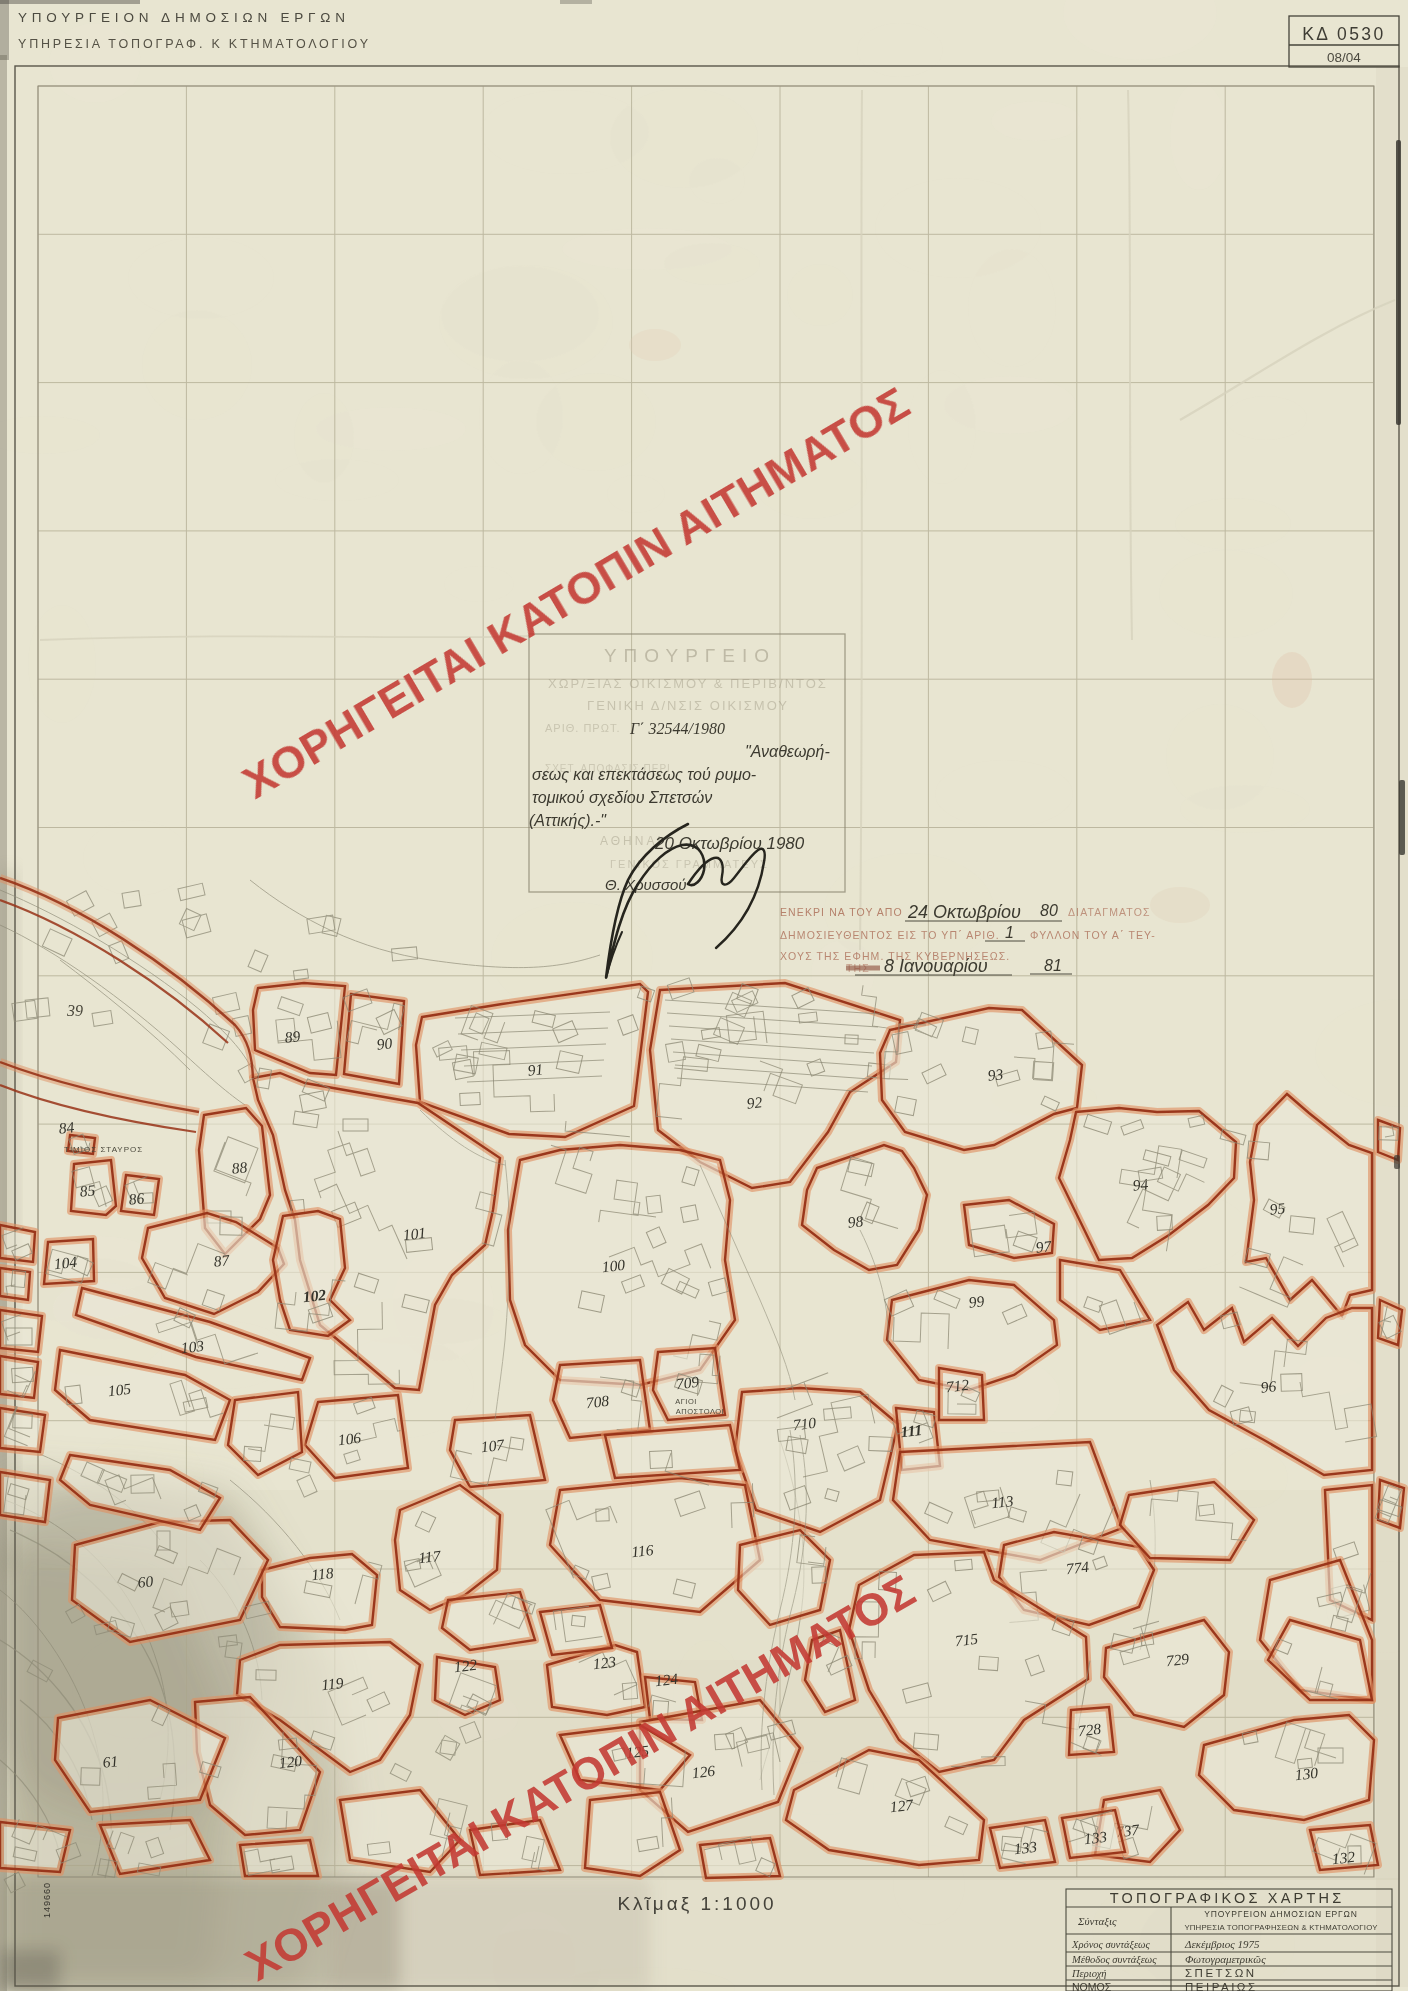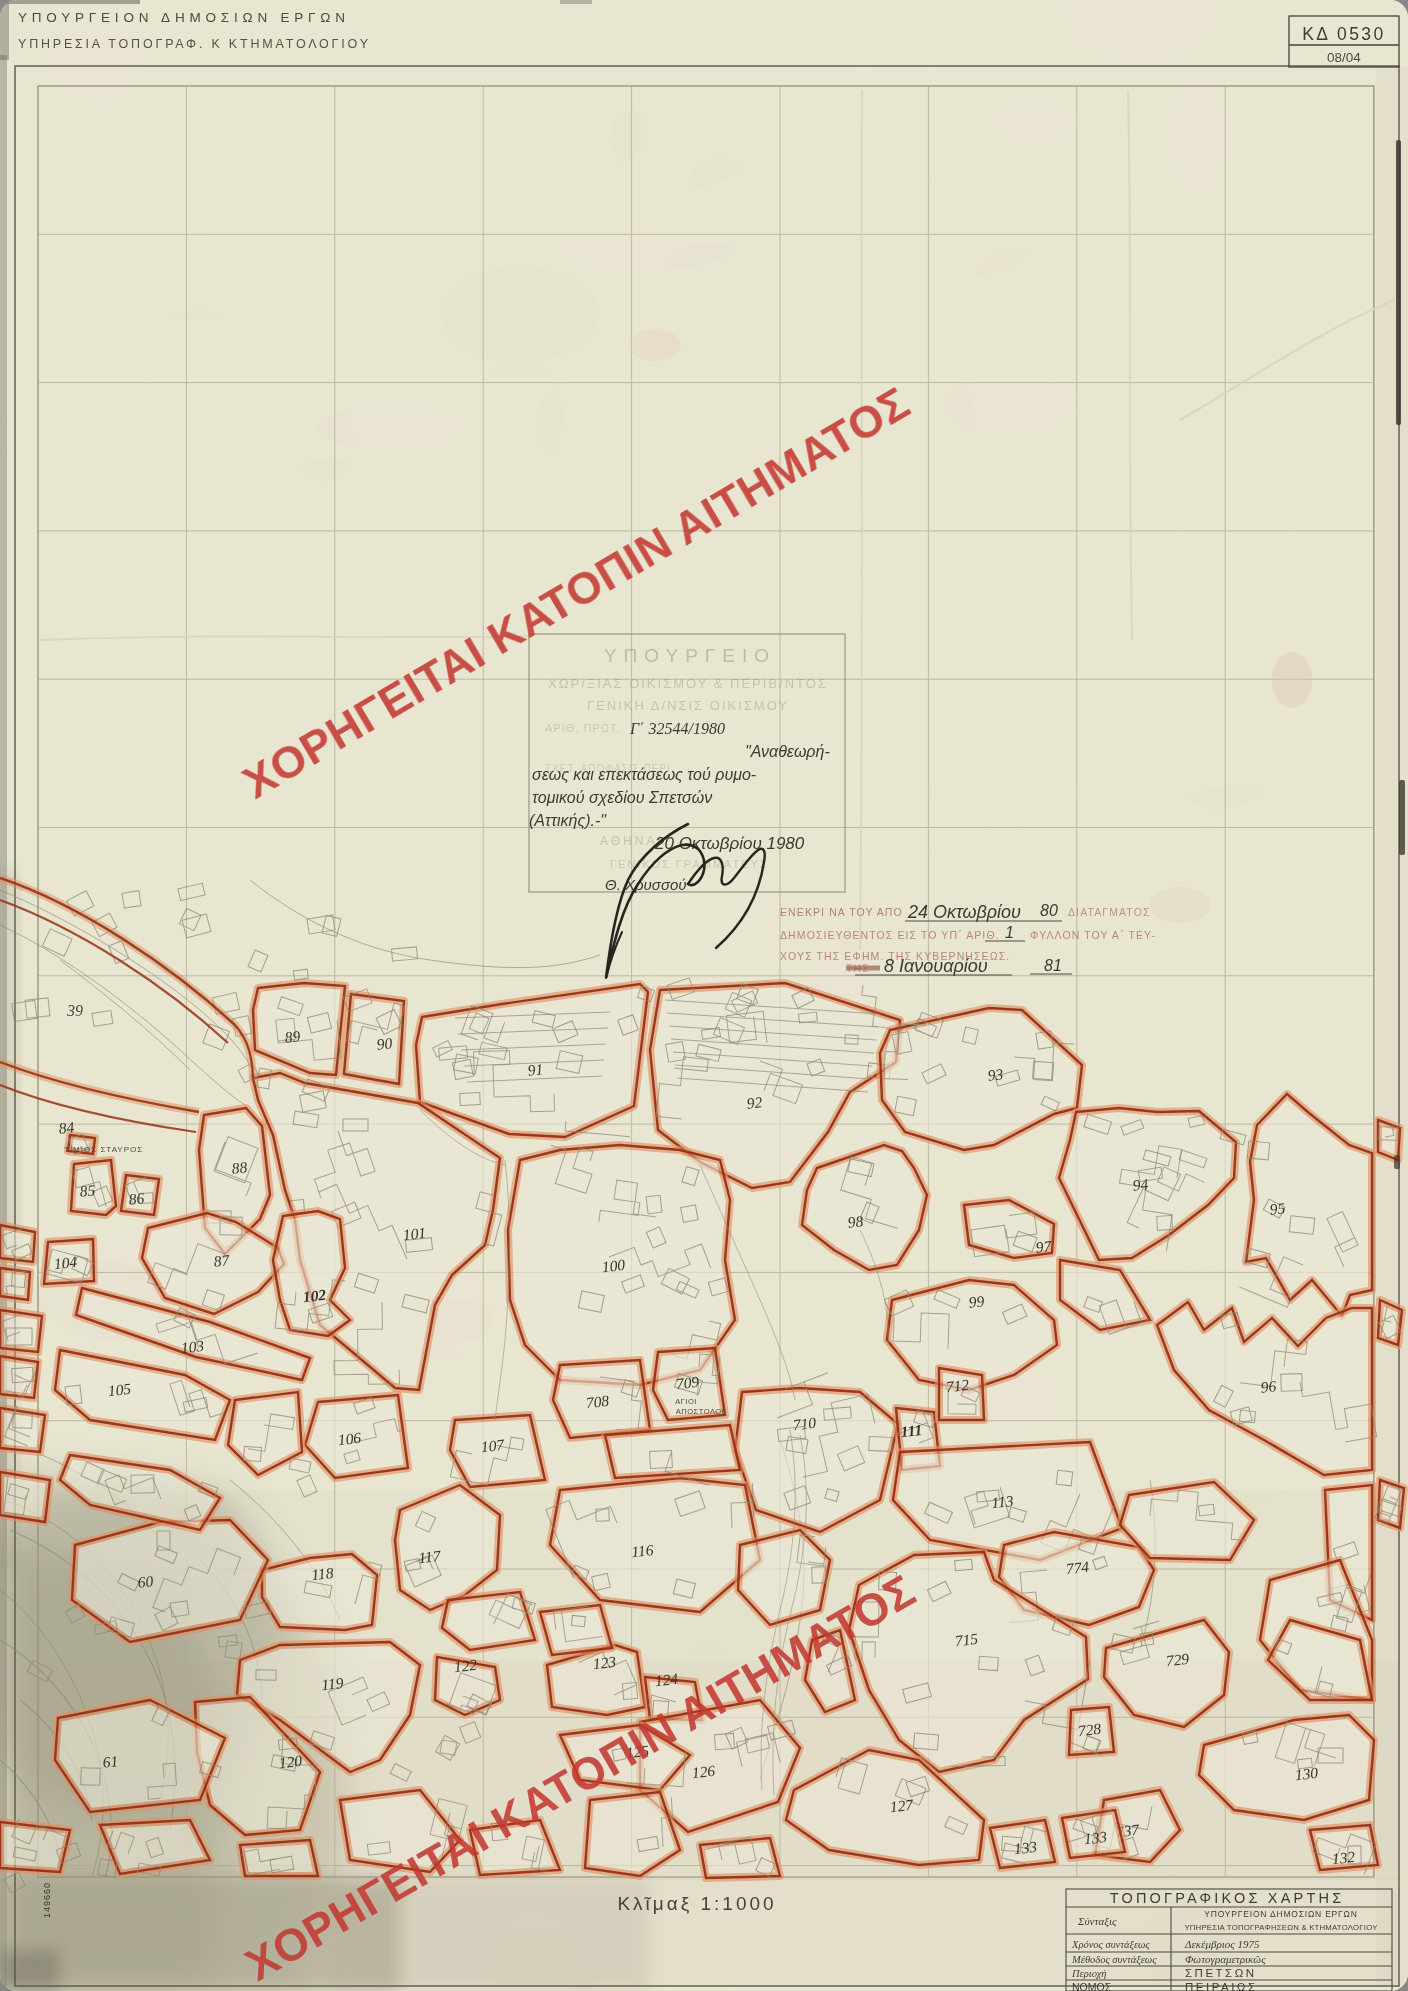--- a/index.html
+++ b/index.html
@@ -1,14 +1,14 @@
 <!DOCTYPE html>
 <html><head><meta charset="utf-8"><style>
 html,body{margin:0;padding:0;background:#888;}
-#page{width:1408px;height:1991px;position:relative;overflow:hidden;background:#e8e5d1;font-family:"Liberation Sans",sans-serif;border-radius:18px;}
+#page{width:1408px;height:1991px;position:relative;overflow:hidden;background:#e8e5d1;font-family:"Liberation Sans",sans-serif;}
 text{font-family:"Liberation Sans",sans-serif;}
 .hw{font-family:"Liberation Serif",serif;font-style:italic;}
 </style></head><body>
 <div id="page">
 <svg width="1408" height="1991" viewBox="0 0 1408 1991">
 <defs>
         <filter id="soft" x="-40%" y="-40%" width="180%" height="180%">
           <feGaussianBlur stdDeviation="18"></feGaussianBlur>
         </filter>
         <filter id="soft2" x="-40%" y="-40%" width="180%" height="180%">

